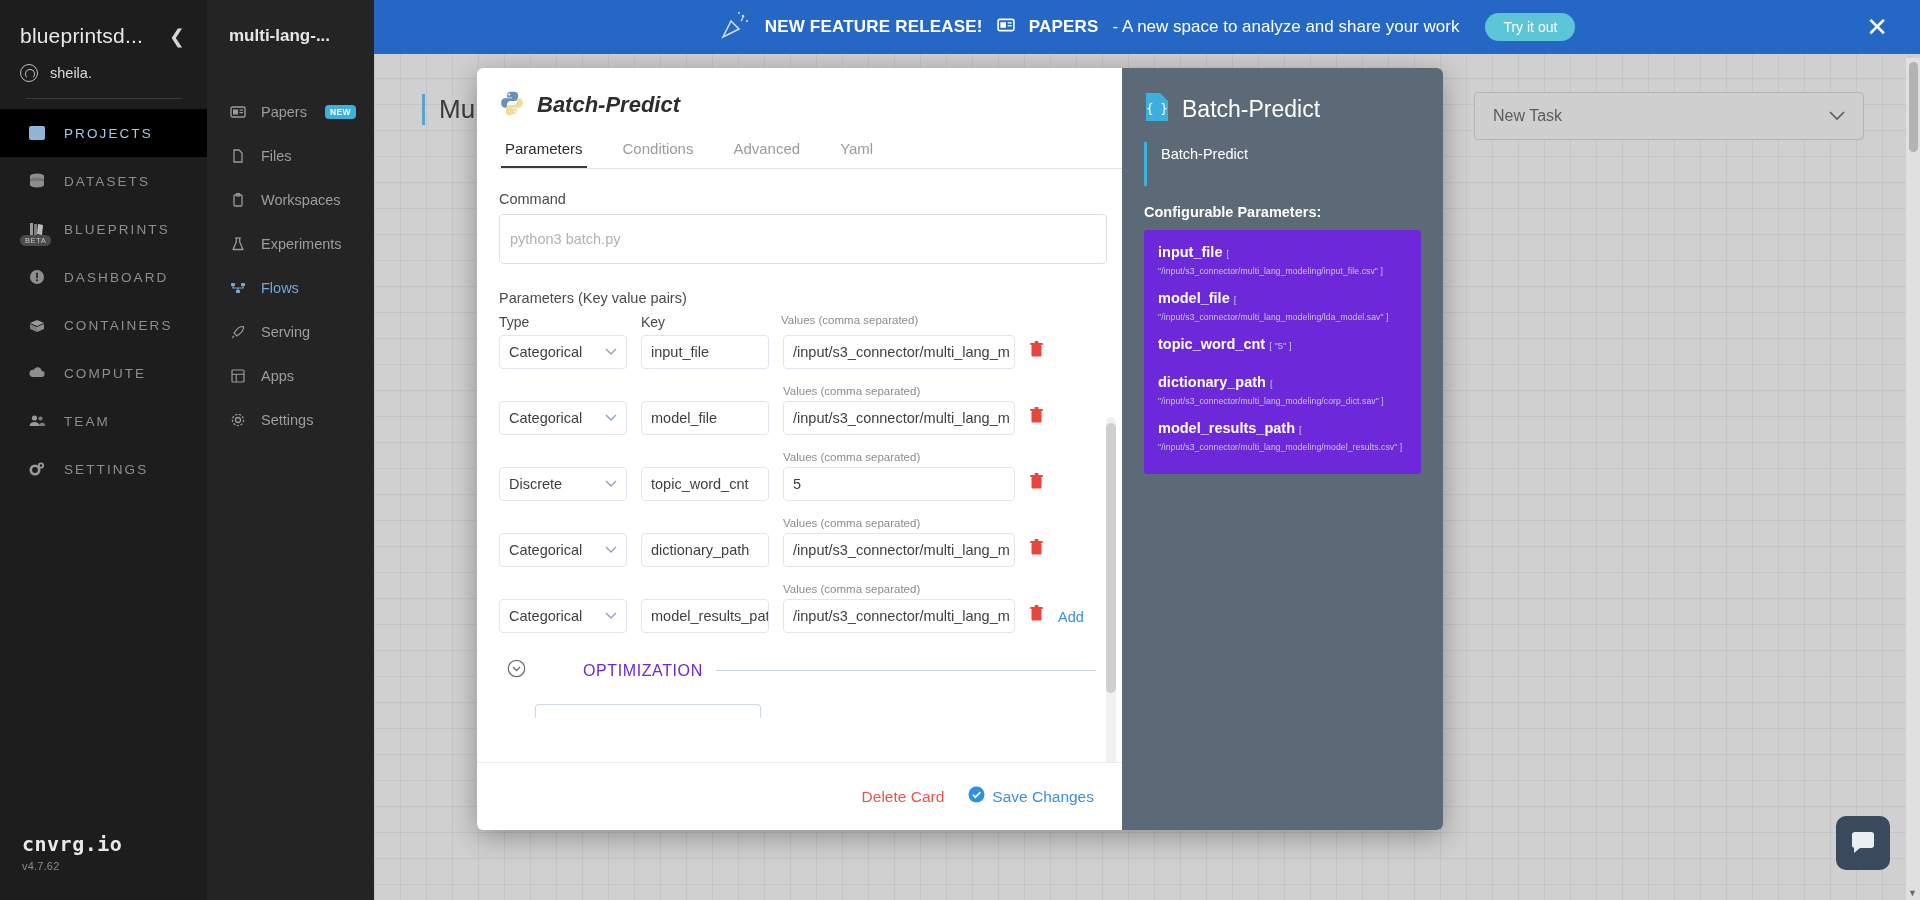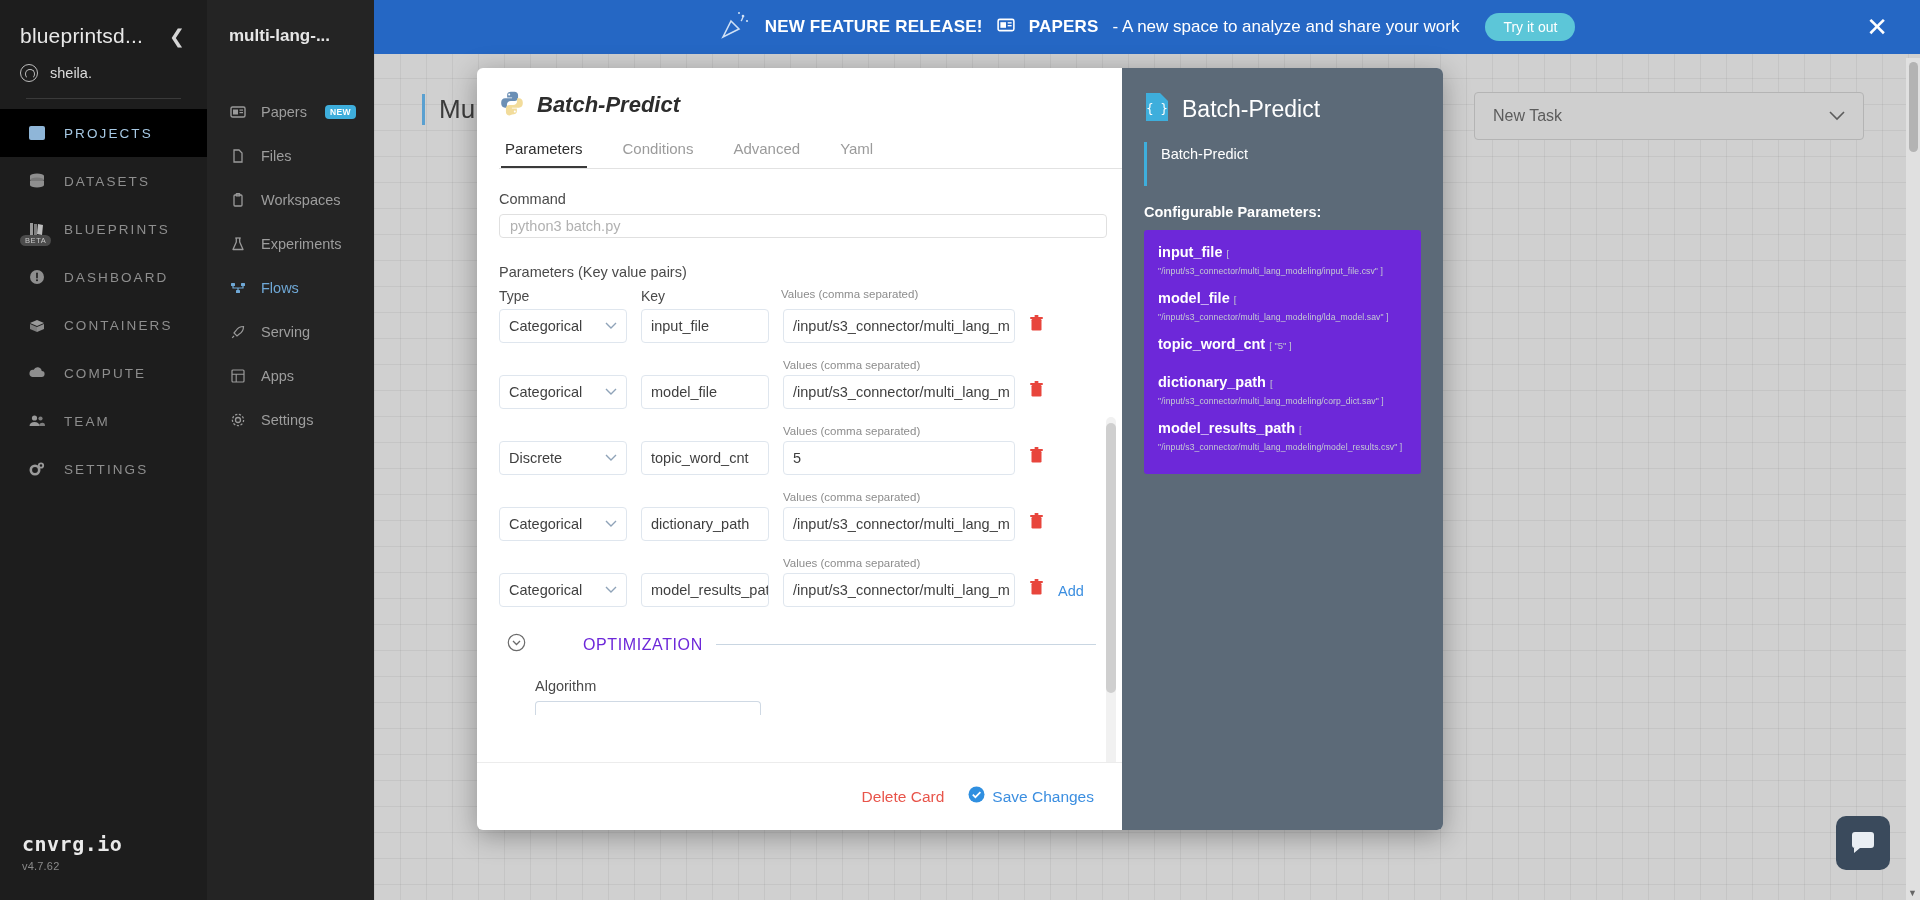--- a/index.html
+++ b/index.html
@@ -108,21 +108,21 @@
   #modal-left{ width:645px; position:relative; display:flex; flex-direction:column;}
   .modal-head{ padding:22px 0 0 22px;}
   .modal-title-row{ display:flex; align-items:center; gap:12px;}
   .modal-title{ font-size:22px; font-style:italic; color:#2d2d2d; font-weight:600;}
   .tabs{ display:flex; gap:32px; margin-top:20px; border-bottom:1px solid #e2e2e2;
     padding-left:2px;}
   .tab{ font-size:15px; color:#9b9b9b; padding:0 4px 9px 4px; cursor:pointer;}
   .tab.active{ color:#2d2d2d; border-bottom:2px solid #3a3a3a;}
   .modal-body{ flex:1; overflow:hidden; position:relative; padding:22px 26px 0 22px;}
   .field-label{ font-size:14.5px; color:#4a4a4a; margin-bottom:7px;}
-  .cmd-input{ width:608px; height:24px; border:1px solid #e0e0e0; border-radius:4px;
+  .cmd-input{ width:608px; height:50px; border:1px solid #e0e0e0; border-radius:4px;
     background:#fff; color:#b1b1b1; font-size:14.5px; display:flex; align-items:center;
     padding-left:10px;}
   .sect-label{ font-size:14.5px; color:#4a4a4a; margin:26px 0 8px 0;}
   .col-heads{ display:flex; font-size:14px; color:#4a4a4a;}
   .col-heads .c1{ width:142px;}
   .col-heads .c2{ width:140px;}
   .col-heads .c3{ font-size:11.5px; color:#8c8c8c;}
   .param-scroll{ position:relative; height:470px; overflow:hidden;}
   .param-row{ display:flex; align-items:flex-end; gap:14px; margin-bottom:16px;}
   .sel{ width:128px; height:34px; border:1px solid #dfe6ee; border-radius:4px;
@@ -545,21 +545,20 @@
           <span>
             <svg width="19" height="19" viewBox="0 0 19 19">
                 <circle cx="9.5" cy="9.5" r="8.2" fill="none" stroke="#6b6b6b" stroke-width="1.2"></circle>
                 <path d="M6 8l3.5 3.5L13 8" fill="none" stroke="#6b6b6b" stroke-width="1.3"></path>
               </svg>
           </span>
           <span class="opt-title">OPTIMIZATION</span>
           <span class="opt-rule"></span>
         </div>
         <div style="margin:22px 0 0 36px">
-          <div class="field-label">Algorithm</div>
           <div style="width:226px;height:14px;border:1px solid #cfd9e4;border-bottom:none;border-radius:4px 4px 0 0;"></div>
         </div>
       </div>
 
       <div class="modal-scroll">
         <div class="mthumb"></div>
       </div>
     </div>
 
     <div class="modal-foot">

